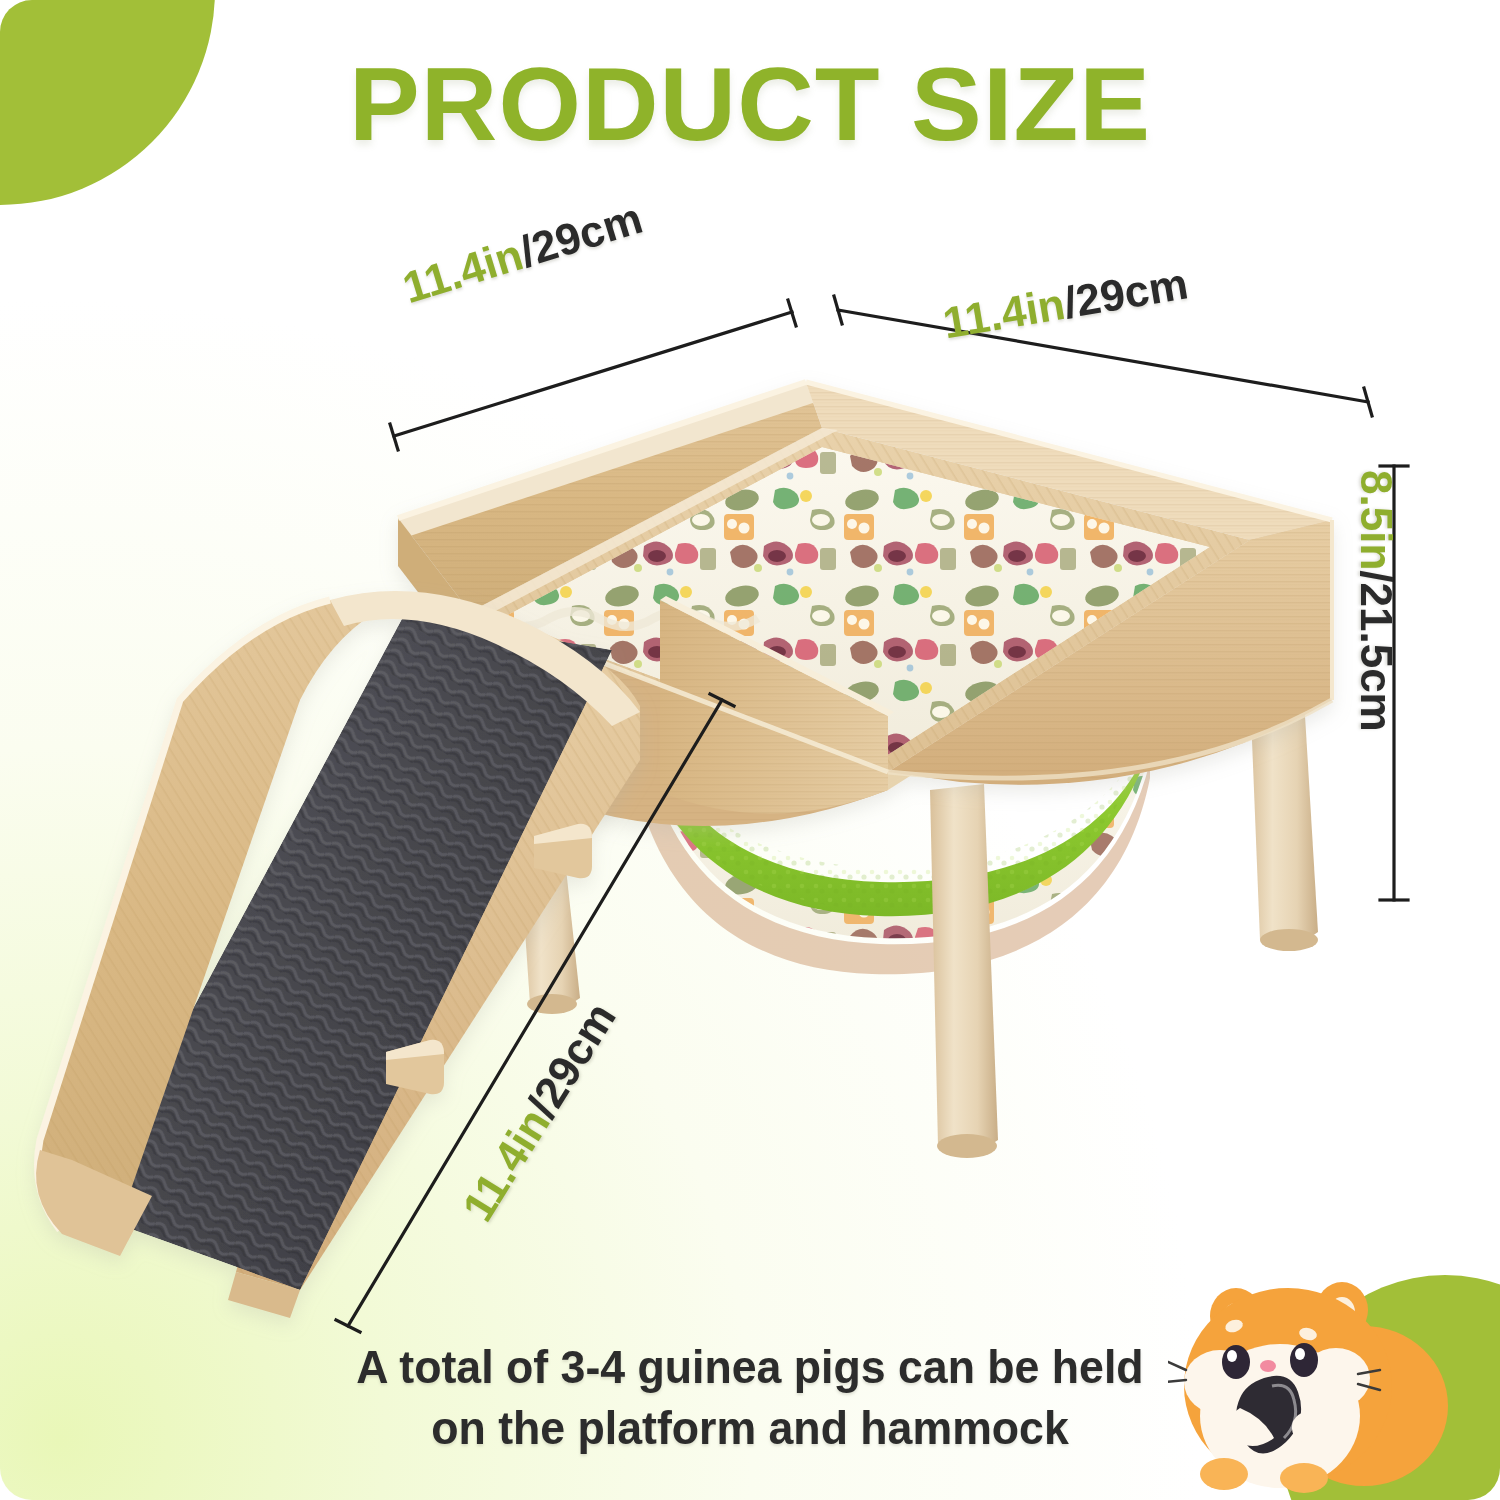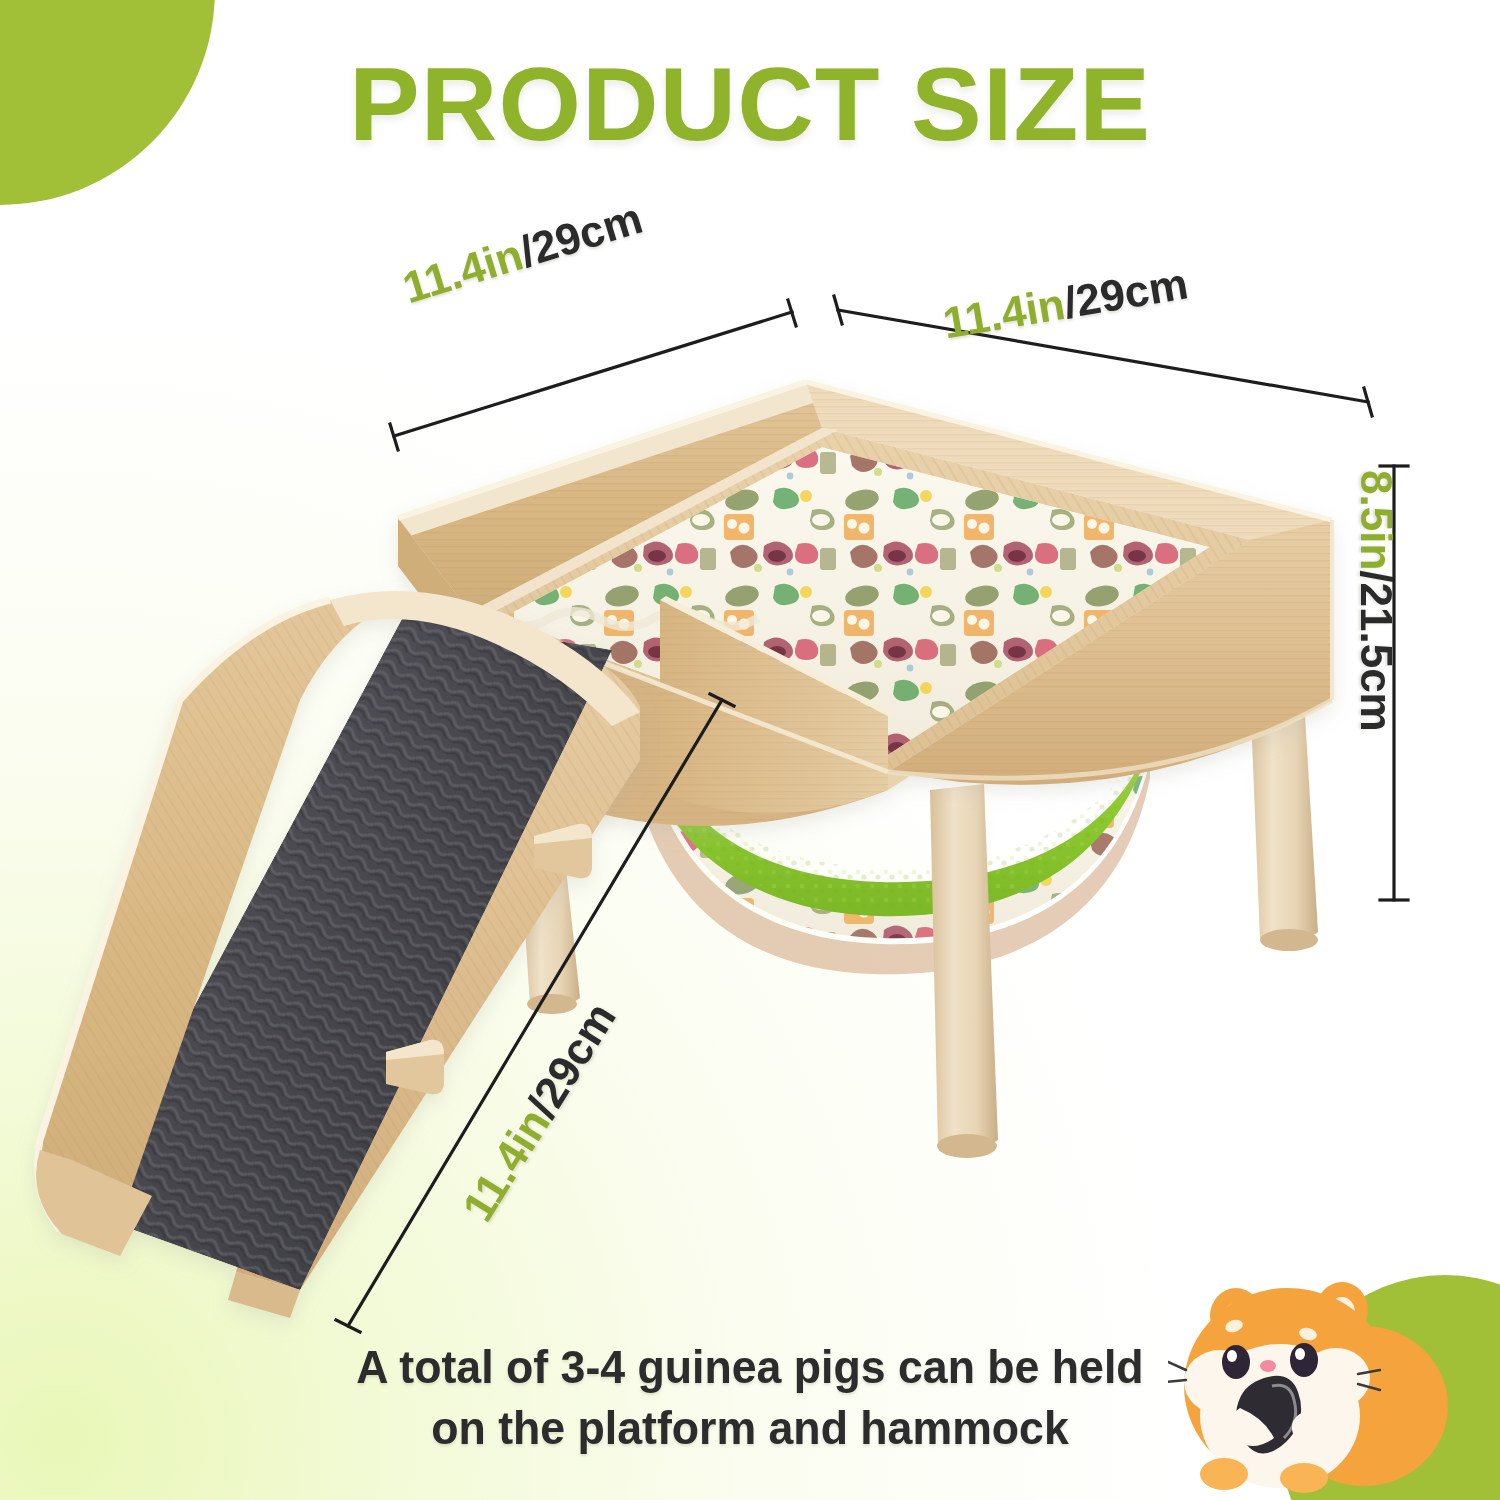--- a/index.html
+++ b/index.html
@@ -7,20 +7,21 @@
     width:1500px;height:1500px;overflow:hidden;
     font-family:"Liberation Sans", sans-serif;
     background:#ffffff;
   }
   #page{
     position:relative;width:1500px;height:1500px;overflow:hidden;
     background:
       radial-gradient(circle at 4% 96%, #e9f7b8 0%, #f2fad6 16%, #fbfdf0 34%, #ffffff 56%),
       radial-gradient(circle at 96% 4%, #eef7cf 0%, #f8fcea 22%, #ffffff 48%),
       linear-gradient(135deg,#fbfde8 0%,#ffffff 45%,#ffffff 62%,#f6fbe2 100%);
+    border-radius: 32px;
   }
 
   
   .blob{position:absolute;border-radius:50%;background:#a2bf38;}
   #blob-tl{width:430px;height:430px;left:-215px;top:-225px;}
   #blob-br{width:330px;height:330px;right:-110px;bottom:-105px;}
 
   
   #title{
     position:absolute;left:0;right:0;top:52px;text-align:center;

